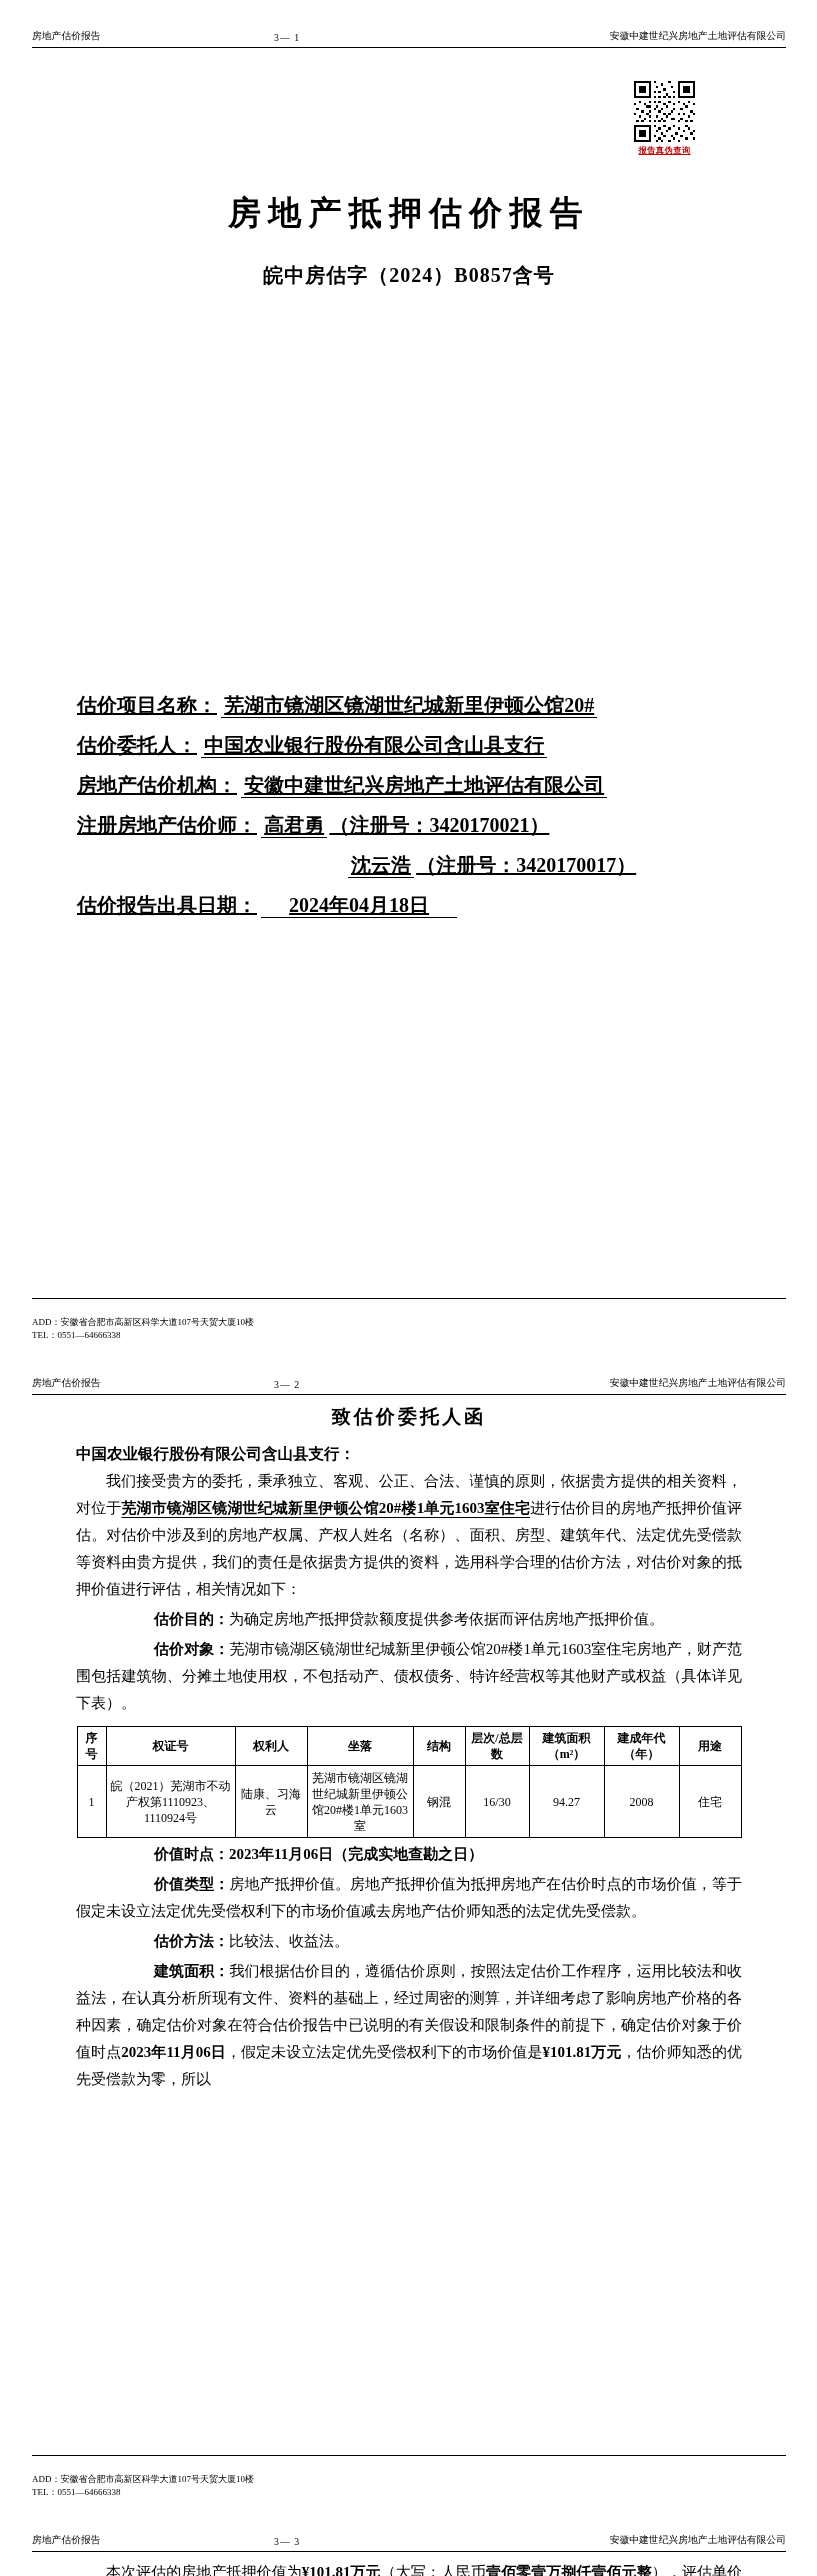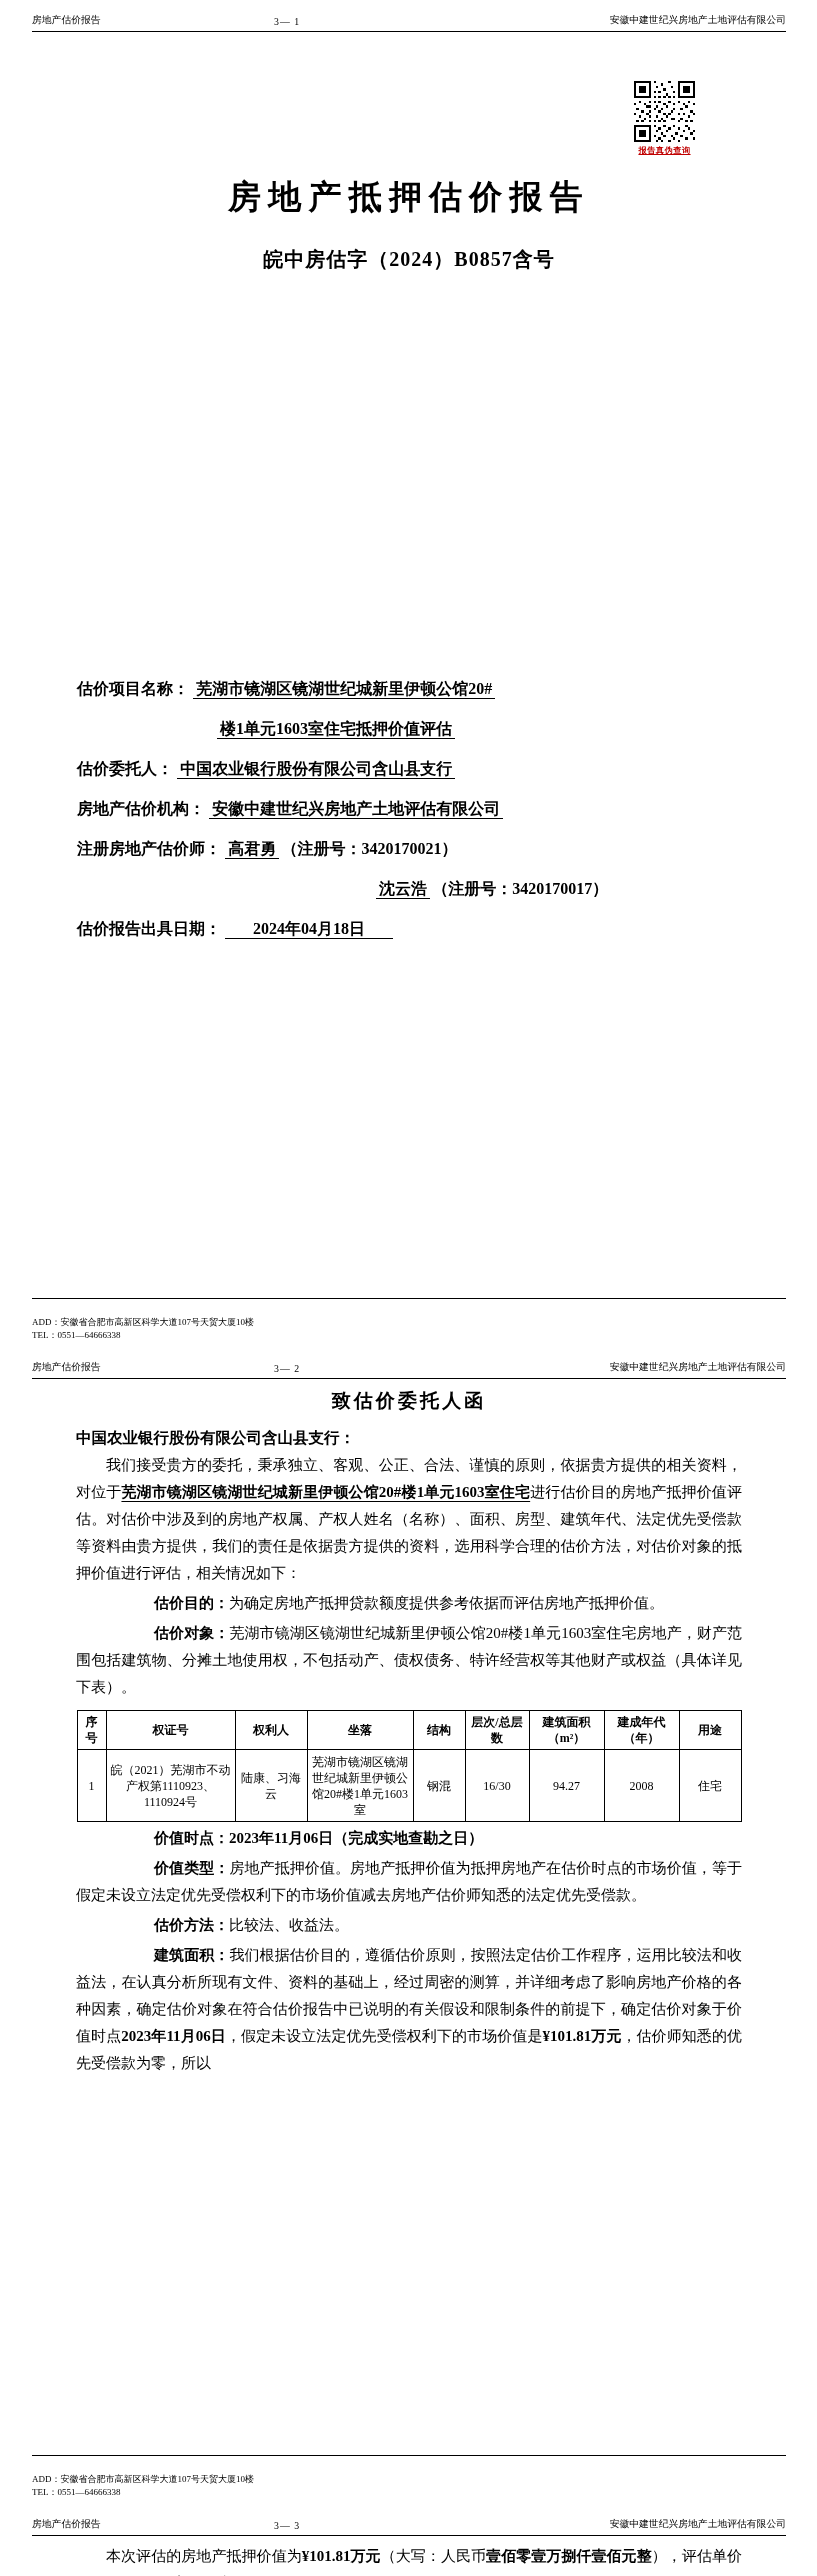--- a/index.html
+++ b/index.html
@@ -6,35 +6,35 @@
   html, body { margin: 0; padding: 0; background: #ffffff; }
   body { font-family: "Liberation Serif", serif; color: #000; }
   .doc { width: 818px; position: relative; background: #fff; }
 
   .page { position: relative; overflow: hidden; }
   .page1 { height: 1347px; }
   .page2 { height: 1157px; }
   .page3 { height: 796px; }
 
   
-  .page-header { position: relative; margin: 0 32px; height: 32px; border-bottom: 1px solid #000; font-size: 9.8px; }
+  .page-header { position: relative; margin: 0 32px; height: 48px; border-bottom: 1px solid #000; font-size: 9.8px; }
   .hdr-left   { position: absolute; left: 0; bottom: 4.1px; }
   .hdr-center { position: absolute; left: 242px; bottom: 4.1px; letter-spacing: 1px; text-align: right; }
   .hdr-right  { position: absolute; right: 0; bottom: 4.1px; }
   .page-footer { position: absolute; left: 32px; right: 32px; bottom: 5.2px; border-top: 1px solid #000; padding-top: 17px; font-size: 9px; line-height: 13px; }
 
   
   .qr-block { position: absolute; top: 81px; right: 123px; width: 61px; text-align: center; }
   .qr-block svg { width: 61px; height: 61px; display: block; }
   .qr-caption { margin-top: 3.1px; font-size: 8.2px; font-weight: 700; color: #c00000; letter-spacing: 0.5px; text-decoration: underline; }
 
   .cover-title { margin: 143px 16px 0; text-align: center; font-size: 33px; letter-spacing: 7.2px; font-weight: 700; font-family: "Liberation Sans", sans-serif; }
   .doc-number { margin-top: 26px; text-align: center; font-size: 20px; font-weight: 700; letter-spacing: 1px; }
 
-  .cover-fields { margin: 396px 72px 0 77px; font-size: 16px; font-weight: 700; }
+  .cover-fields { margin: 396px 72px 0 77px; font-size: 20px; font-weight: 700; text-decoration: underline; }
   .field-row { line-height: 40px; white-space: nowrap; }
   .u { border-bottom: 1.3px solid #000; padding: 0 3.1px 1px; }
   .cont-project { padding-left: 140px; }
   .cont-appraiser { padding-left: 161px; text-align: center; }
   .f-label { margin-right: 4.1px; }
   .f-note { margin-left: 2.1px; }
   .date-pad { padding: 0 28px 1px; }
 
   
   .letter-title { margin: 9.3px 0 0; text-align: center; font-size: 19px; font-weight: 700; letter-spacing: 3.1px; }
@@ -181,23 +181,20 @@
       <div class="qr-caption">报告真伪查询</div>
     </div>
 
     <h1 class="cover-title">房地产抵押估价报告</h1>
     <div class="doc-number">皖中房估字（2024）B0857含号</div>
 
     <div class="cover-fields">
       <div class="field-row">
         <span class="f-label">估价项目名称：</span><span class="u">芜湖市镜湖区镜湖世纪城新里伊顿公馆20#</span>
       </div>
-      <div class="field-row cont-project">
-        <span class="u">楼1单元1603室住宅抵押价值评估</span>
-      </div>
       <div class="field-row">
         <span class="f-label">估价委托人：</span><span class="u">中国农业银行股份有限公司含山县支行</span>
       </div>
       <div class="field-row">
         <span class="f-label">房地产估价机构：</span><span class="u">安徽中建世纪兴房地产土地评估有限公司</span>
       </div>
       <div class="field-row">
         <span class="f-label">注册房地产估价师：</span><span class="u">高君勇</span><span class="f-note">（注册号：3420170021）</span>
       </div>
       <div class="field-row cont-appraiser">

